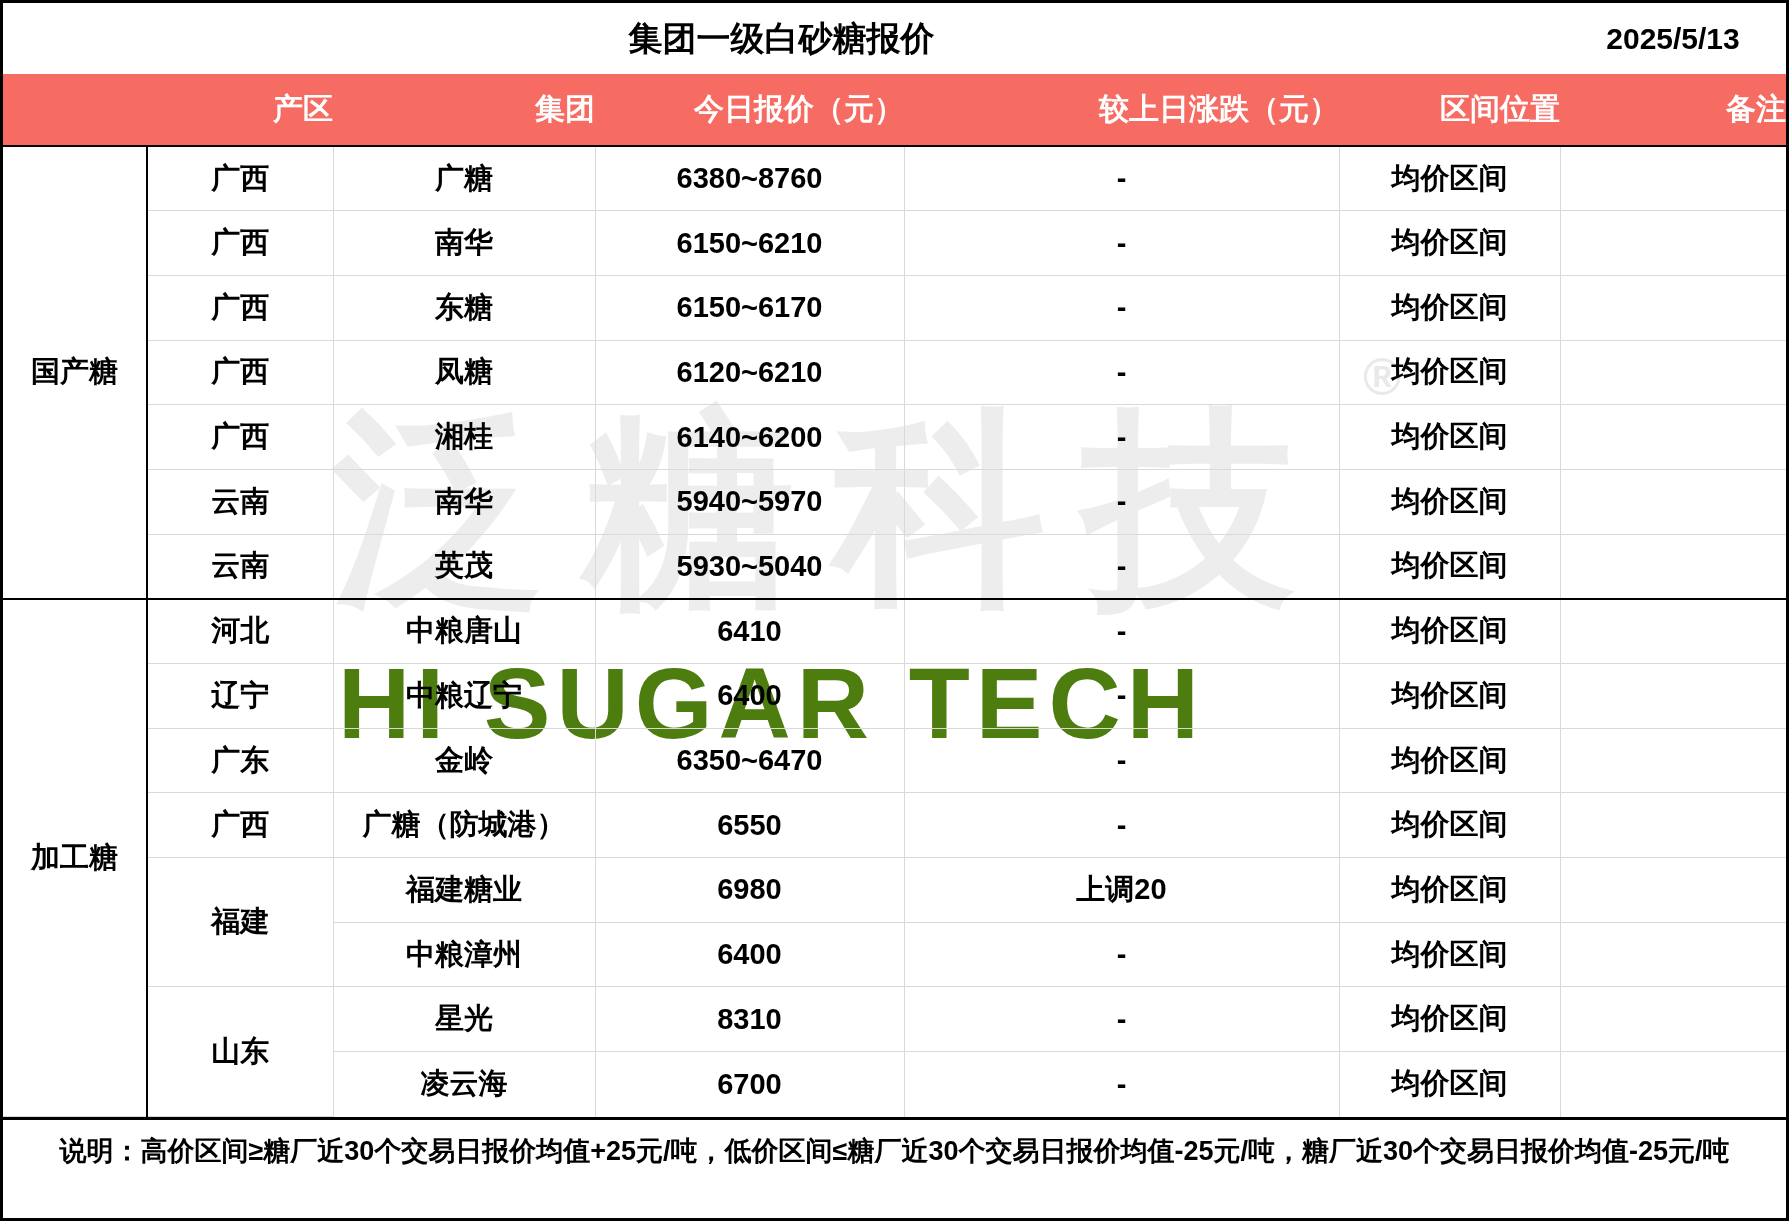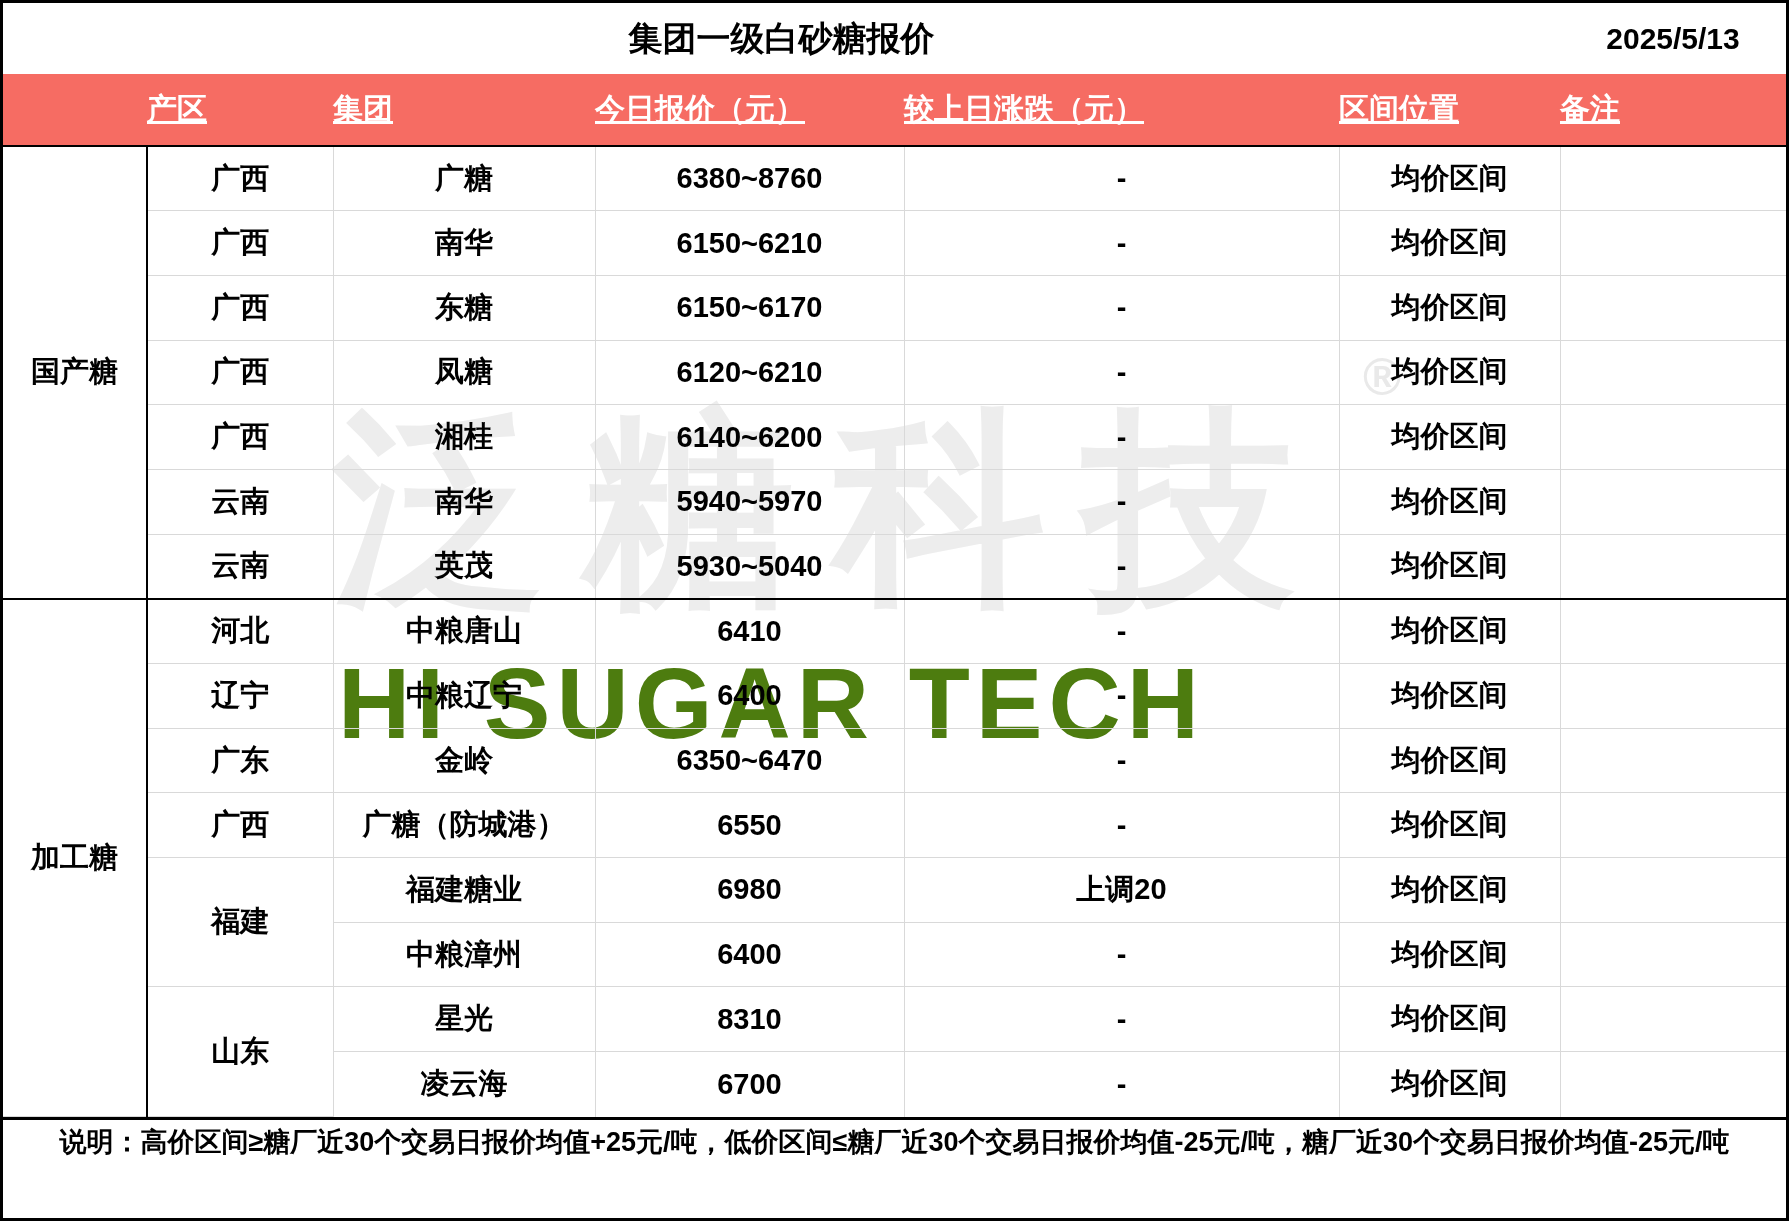--- a/index.html
+++ b/index.html
@@ -40,40 +40,40 @@
   }
   
   table.quote {
     position:relative; z-index:1;
     width:1783px; height:1043px;
     border-collapse:collapse; table-layout:fixed;
     background:transparent;
   }
   table.quote th {
     height:72px; background:#F66C63; color:#fff;
-    font-size:30px; font-weight:bold; text-align:left; vertical-align:middle;
-    border:none; border-bottom:2px solid #000; padding:0;text-decoration:underline;
+    font-size:30px; font-weight:bold; text-align:right; vertical-align:middle;
+    border:none; border-bottom:2px solid #000; padding:0;
   }
   table.quote td {
     height:64.6px; text-align:center; vertical-align:middle;
     font-size:29px; font-weight:bold; color:#000;
     border:1px solid #D9D9D9; padding:0;
     background:transparent;
   }
   table.quote tr > *:first-child { border-left:none; }
   table.quote tr > *:last-child  { border-right:none; }
   table.quote tbody tr:last-child td { border-bottom:none; }
   td.group-cell { border-right:2px solid #000 !important;margin-top:45px; }
   tr.section-start td { border-top:2px solid #000; }
   td.change-up { color:#FF0000; }
   
   .footnote {
     position:relative; z-index:1;
     height:101px; border-top:3px solid #000;
-    padding-top:4px; overflow:hidden;
+    padding-top:13px; overflow:hidden;
     display:flex; flex-direction:column; align-items:center;
     font-size:27px; font-weight:bold; line-height:37px; color:#000;
     white-space:nowrap;
   }
 </style>
 </head>
 <body>
 
 <div class="page">
 

